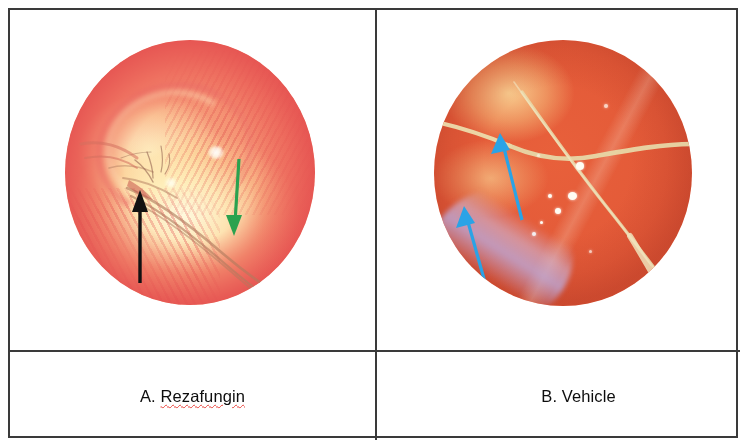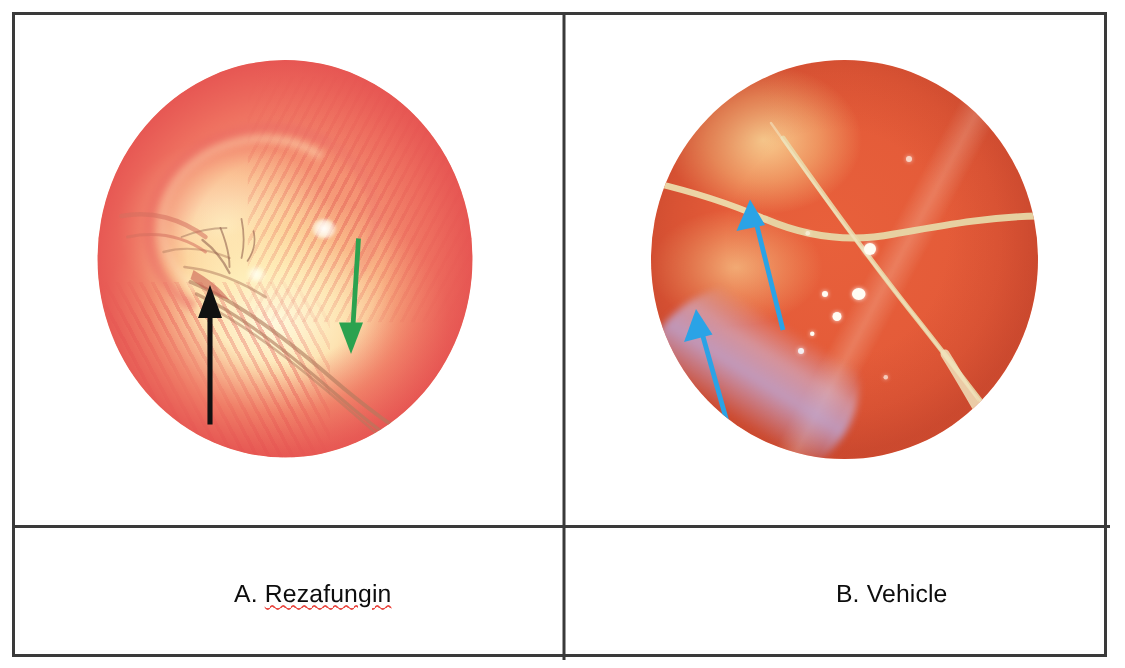--- a/index.html
+++ b/index.html
@@ -20,21 +20,21 @@
   }
   .h-divider{
     position:absolute;left:0;top:340px;width:730px;height:2px;background:#3a3a3a;
   }
 
   
   .img-cell{position:absolute;top:0;height:340px;overflow:hidden;}
   .img-cell.left{left:0;width:365px;}
   .img-cell.right{left:367px;width:363px;}
 
-  .cap-cell{position:absolute;top:342px;height:88px;display:flex;align-items:center;justify-content:center;padding-left:16px;}
+  .cap-cell{position:absolute;top:342px;height:88px;display:flex;align-items:center;justify-content:center;}
   .cap-cell.left{left:0;width:365px;}
   .cap-cell.right{left:387px;width:363px;}
 
   .caption{
     font-size:16.5px;color:#0d0d0d;letter-spacing:.1px;white-space:nowrap;
   }
   .misspelled{
     text-decoration:underline;
     text-decoration-style:wavy;
     text-decoration-color:#e8413a;

